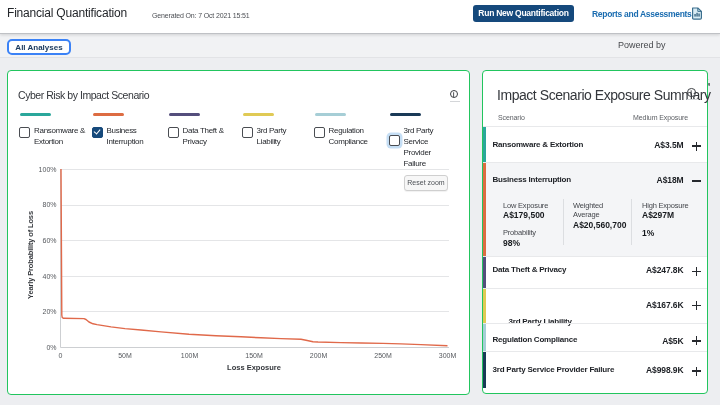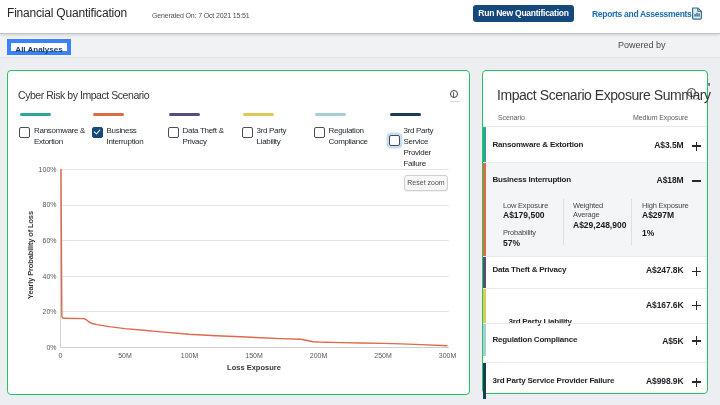--- a/index.html
+++ b/index.html
@@ -15,21 +15,21 @@
 .runbtn { position:absolute; left:473px; top:5px; width:101px; height:17px;
   background:#15497c; color:#fff; border-radius:3px; font-size:8.5px; font-weight:700; letter-spacing:-0.25px;
   text-align:center; line-height:17px; white-space:nowrap; }
 .replink { position:absolute; left:592px; top:9px; font-size:8.5px; letter-spacing:-0.3px; font-weight:700; color:#1a6cb0; white-space:nowrap; }
 .repicon { position:absolute; left:691px; top:7px; }
 
 
 .tbar { position:absolute; left:0; top:33px; width:720px; height:25px; background:#f1f2f4;
   border-bottom:1px solid #e2e3e6; }
 .allbtn { position:absolute; left:7px; top:6px; width:64px; height:16px; background:#fff;
-  border:4px solid #3b82f6; border-radius:0; font-size:8px; font-weight:700; color:#1d3c60;
+  border:2px solid #3b82f6; border-radius:5px; font-size:8px; font-weight:700; color:#1d3c60;
   text-align:center; line-height:14px; white-space:nowrap; }
 .pby { position:absolute; left:618px; top:7px; font-size:9px; color:#47494d; white-space:nowrap; }
 .kovrr { position:absolute; left:671px; top:5.5px; width:38px; text-align:center; }
 .kovrr .kv { font-size:10.5px; font-weight:800; color:#17191c; letter-spacing:-0.2px; line-height:11px; white-space:nowrap;margin-top:32px; }
 .kovrr .ks { font-size:3.6px; font-weight:700; color:#26282c; letter-spacing:0.2px; white-space:nowrap; }
 
 
 .card { position:absolute; background:#fff; border:1px solid #22c55e; border-radius:4px; }
 .cardL { left:7px; top:70px; width:463px; height:325px; }
 .cardR { left:482px; top:70px; width:226px; height:324px; }
@@ -187,25 +187,25 @@
   <div class="rrow" style="top:90.5px; height:94.5px; background:#f4f5f7;">
     <div class="stripe" style="background:#dd6c42;"></div>
     <div class="rname" style="top:12.8px;">Business Interruption</div>
     <div class="rval" style="top:12.8px;">A$18M</div>
     <div class="picon" style="top:14.1px;"></div>
     <div class="vd" style="position:absolute; left:80px; top:36px; height:46px; border-left:1px solid #dcdee1;"></div>
     <div class="vd" style="position:absolute; left:148px; top:36px; height:46px; border-left:1px solid #dcdee1;"></div>
     <div class="elbl" style="left:20px; top:38px;">Low Exposure</div>
     <div class="eval" style="left:20px; top:47.5px;">A$179,500</div>
     <div class="elbl" style="left:90px; top:38px;">Weighted<br>Average</div>
-    <div class="eval" style="left:90px; top:57.5px;">A$29,248,900</div>
+    <div class="eval" style="left:90px; top:57.5px;">A$20,560,700</div>
     <div class="elbl" style="left:159px; top:38px;">High Exposure</div>
     <div class="eval" style="left:159px; top:47.5px;">A$297M</div>
     <div class="elbl" style="left:20px; top:65.5px;">Probability</div>
-    <div class="eval" style="left:20px; top:75px;">57%</div>
+    <div class="eval" style="left:20px; top:75px;">98%</div>
     <div class="eval" style="left:159px; top:65.5px;">1%</div>
   </div>
 
   <div class="rrow" style="top:185px; height:31.5px;">
     <div class="stripe" style="background:#544e7c;"></div>
     <div class="rname" style="top:7.9px;">Data Theft &amp; Privacy</div>
     <div class="rval" style="top:8px;">A$247.8K</div>
     <div class="picon pl" style="top:10px;"></div>
   </div>
 
@@ -216,19 +216,19 @@
     <div class="picon pl" style="top:12.5px;"></div>
   </div>
 
   <div class="rrow" style="top:251.7px; height:33.3px;">
     <div class="stripe" style="background:#a6ced6;"></div>
     <div class="rname" style="top:11.5px;">Regulation Compliance</div>
     <div class="rval" style="top:12.1px;">A$5K</div>
     <div class="picon pl" style="top:12.8px;"></div>
   </div>
 
-  <div class="rrow" style="top:291px; height:37px;">
+  <div class="rrow" style="top:280px; height:37px;">
     <div class="stripe" style="background:#1a3a57;"></div>
     <div class="rname" style="top:12.7px;">3rd Party Service Provider Failure</div>
     <div class="rval" style="top:12.7px;">A$998.9K</div>
     <div class="picon pl" style="top:14.5px;"></div>
   </div>
 </div>
 
 </body></html>

